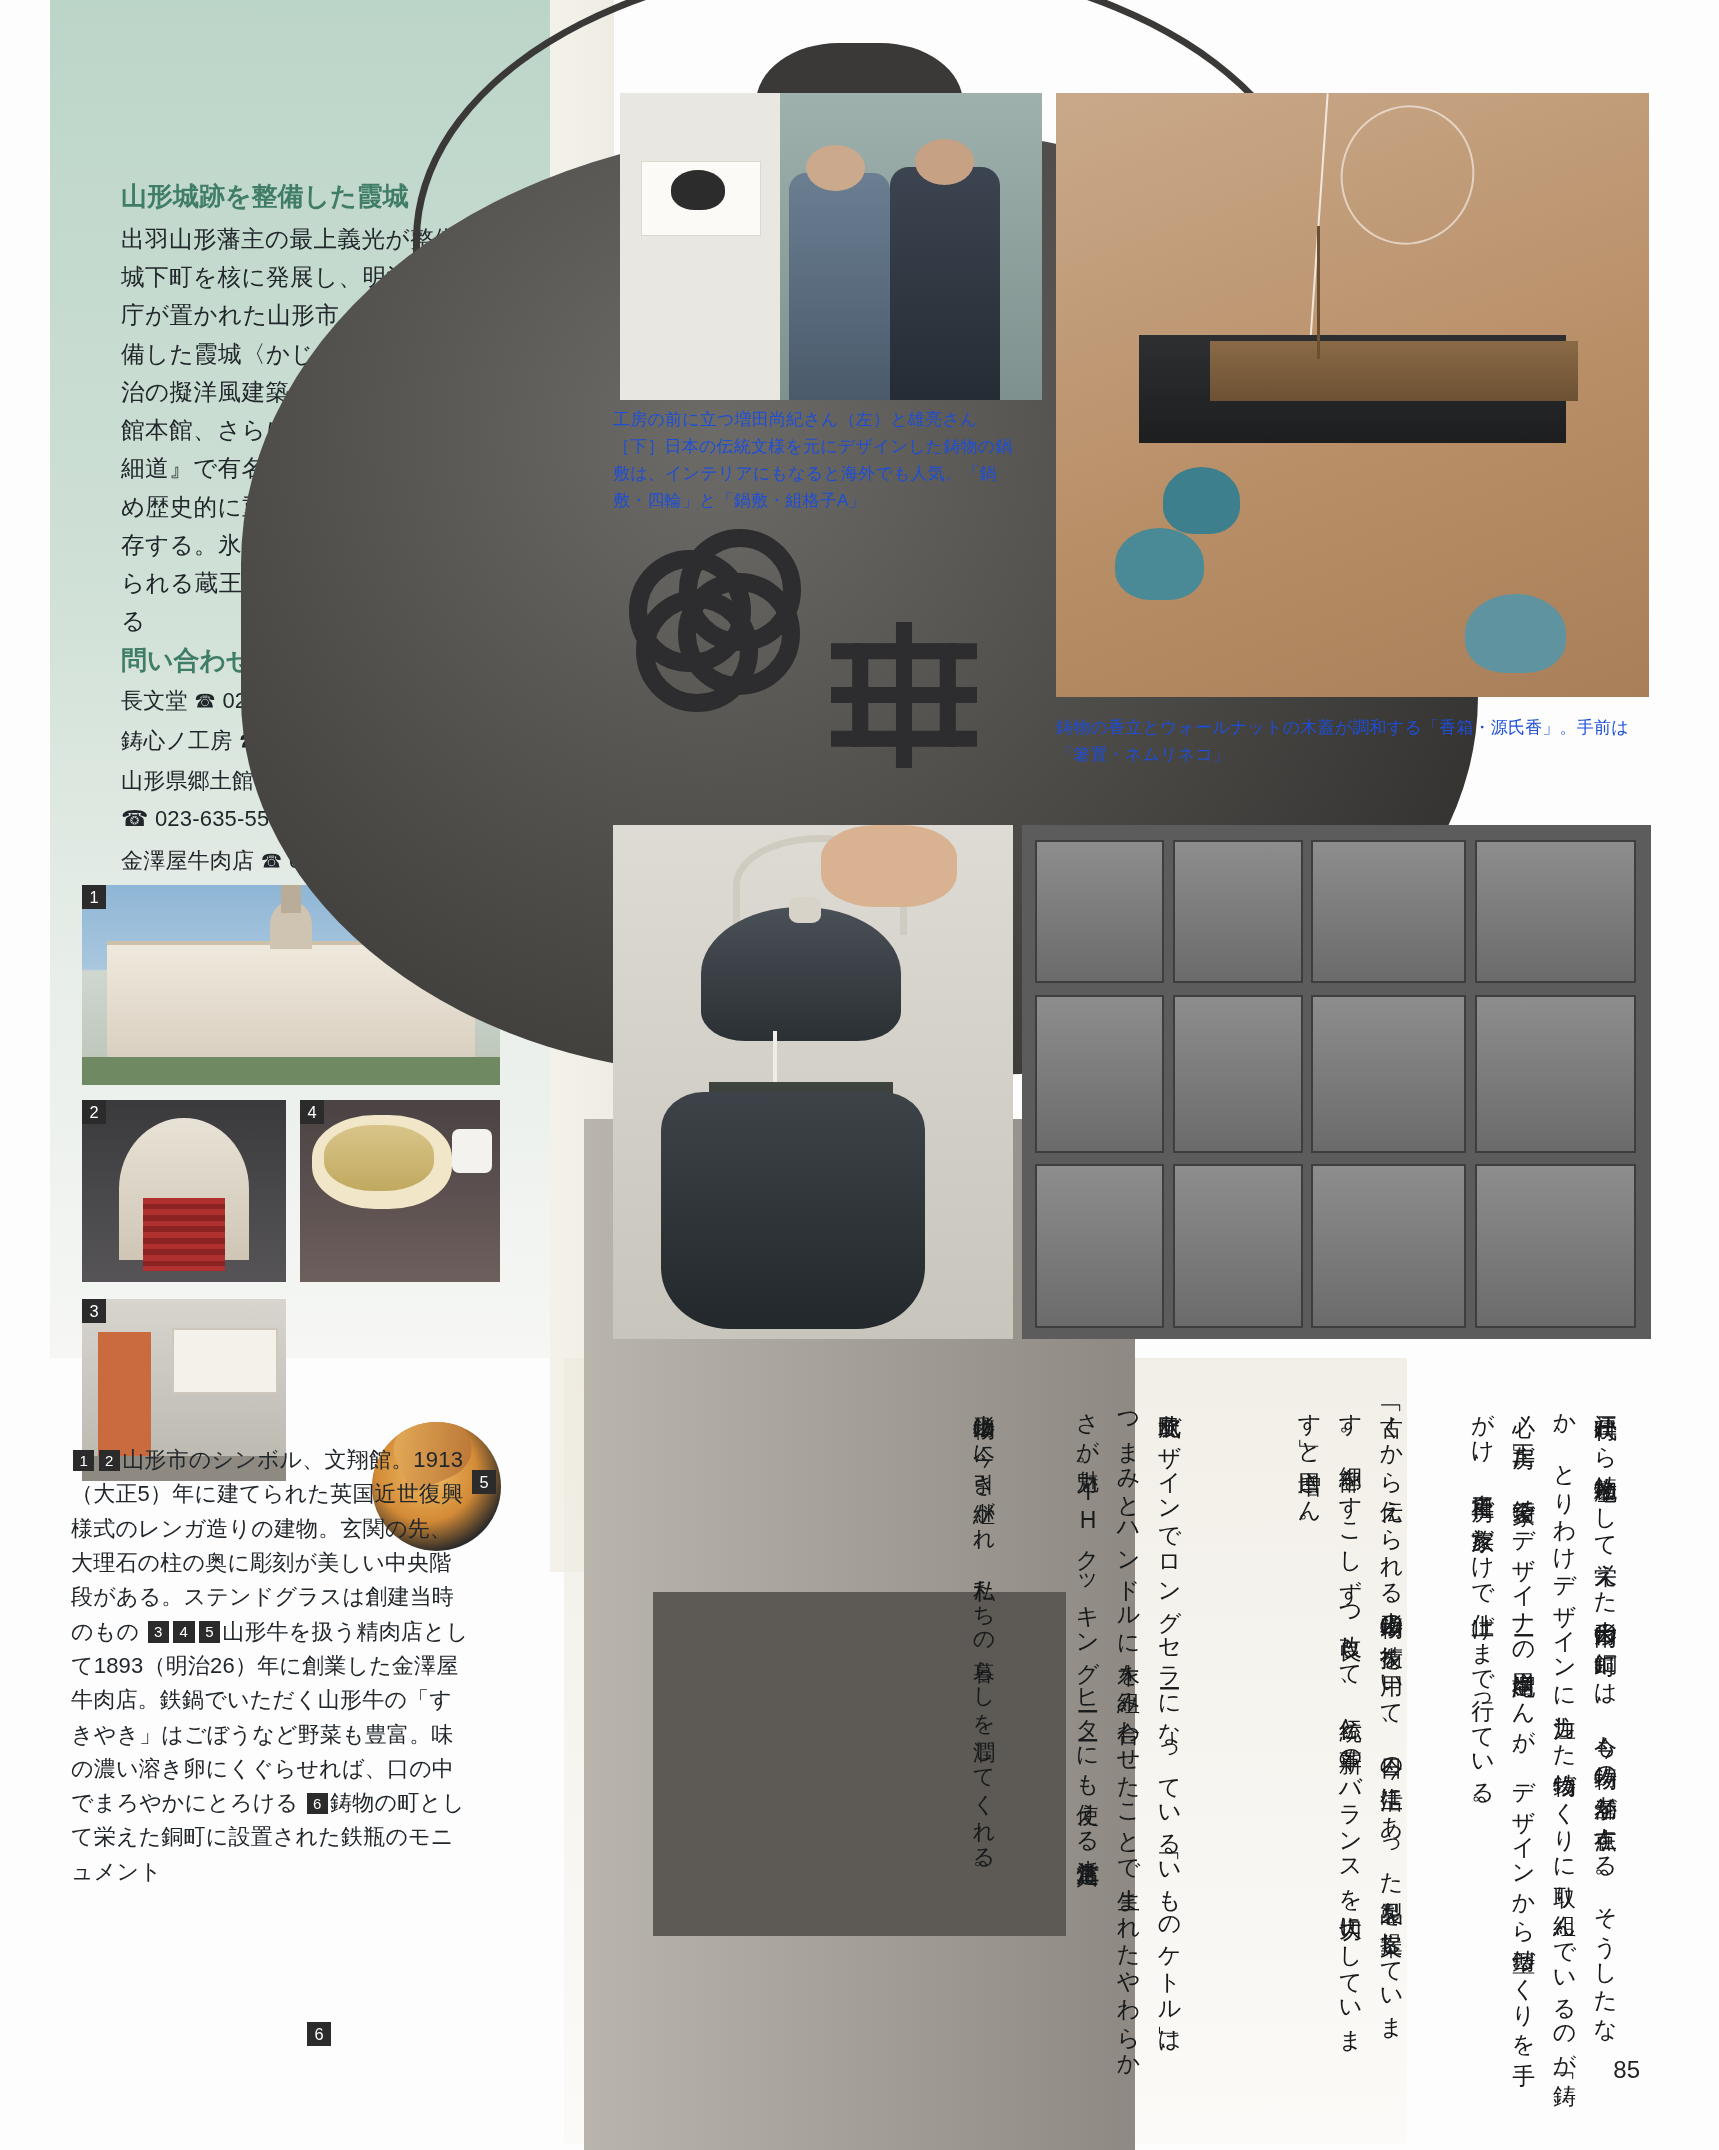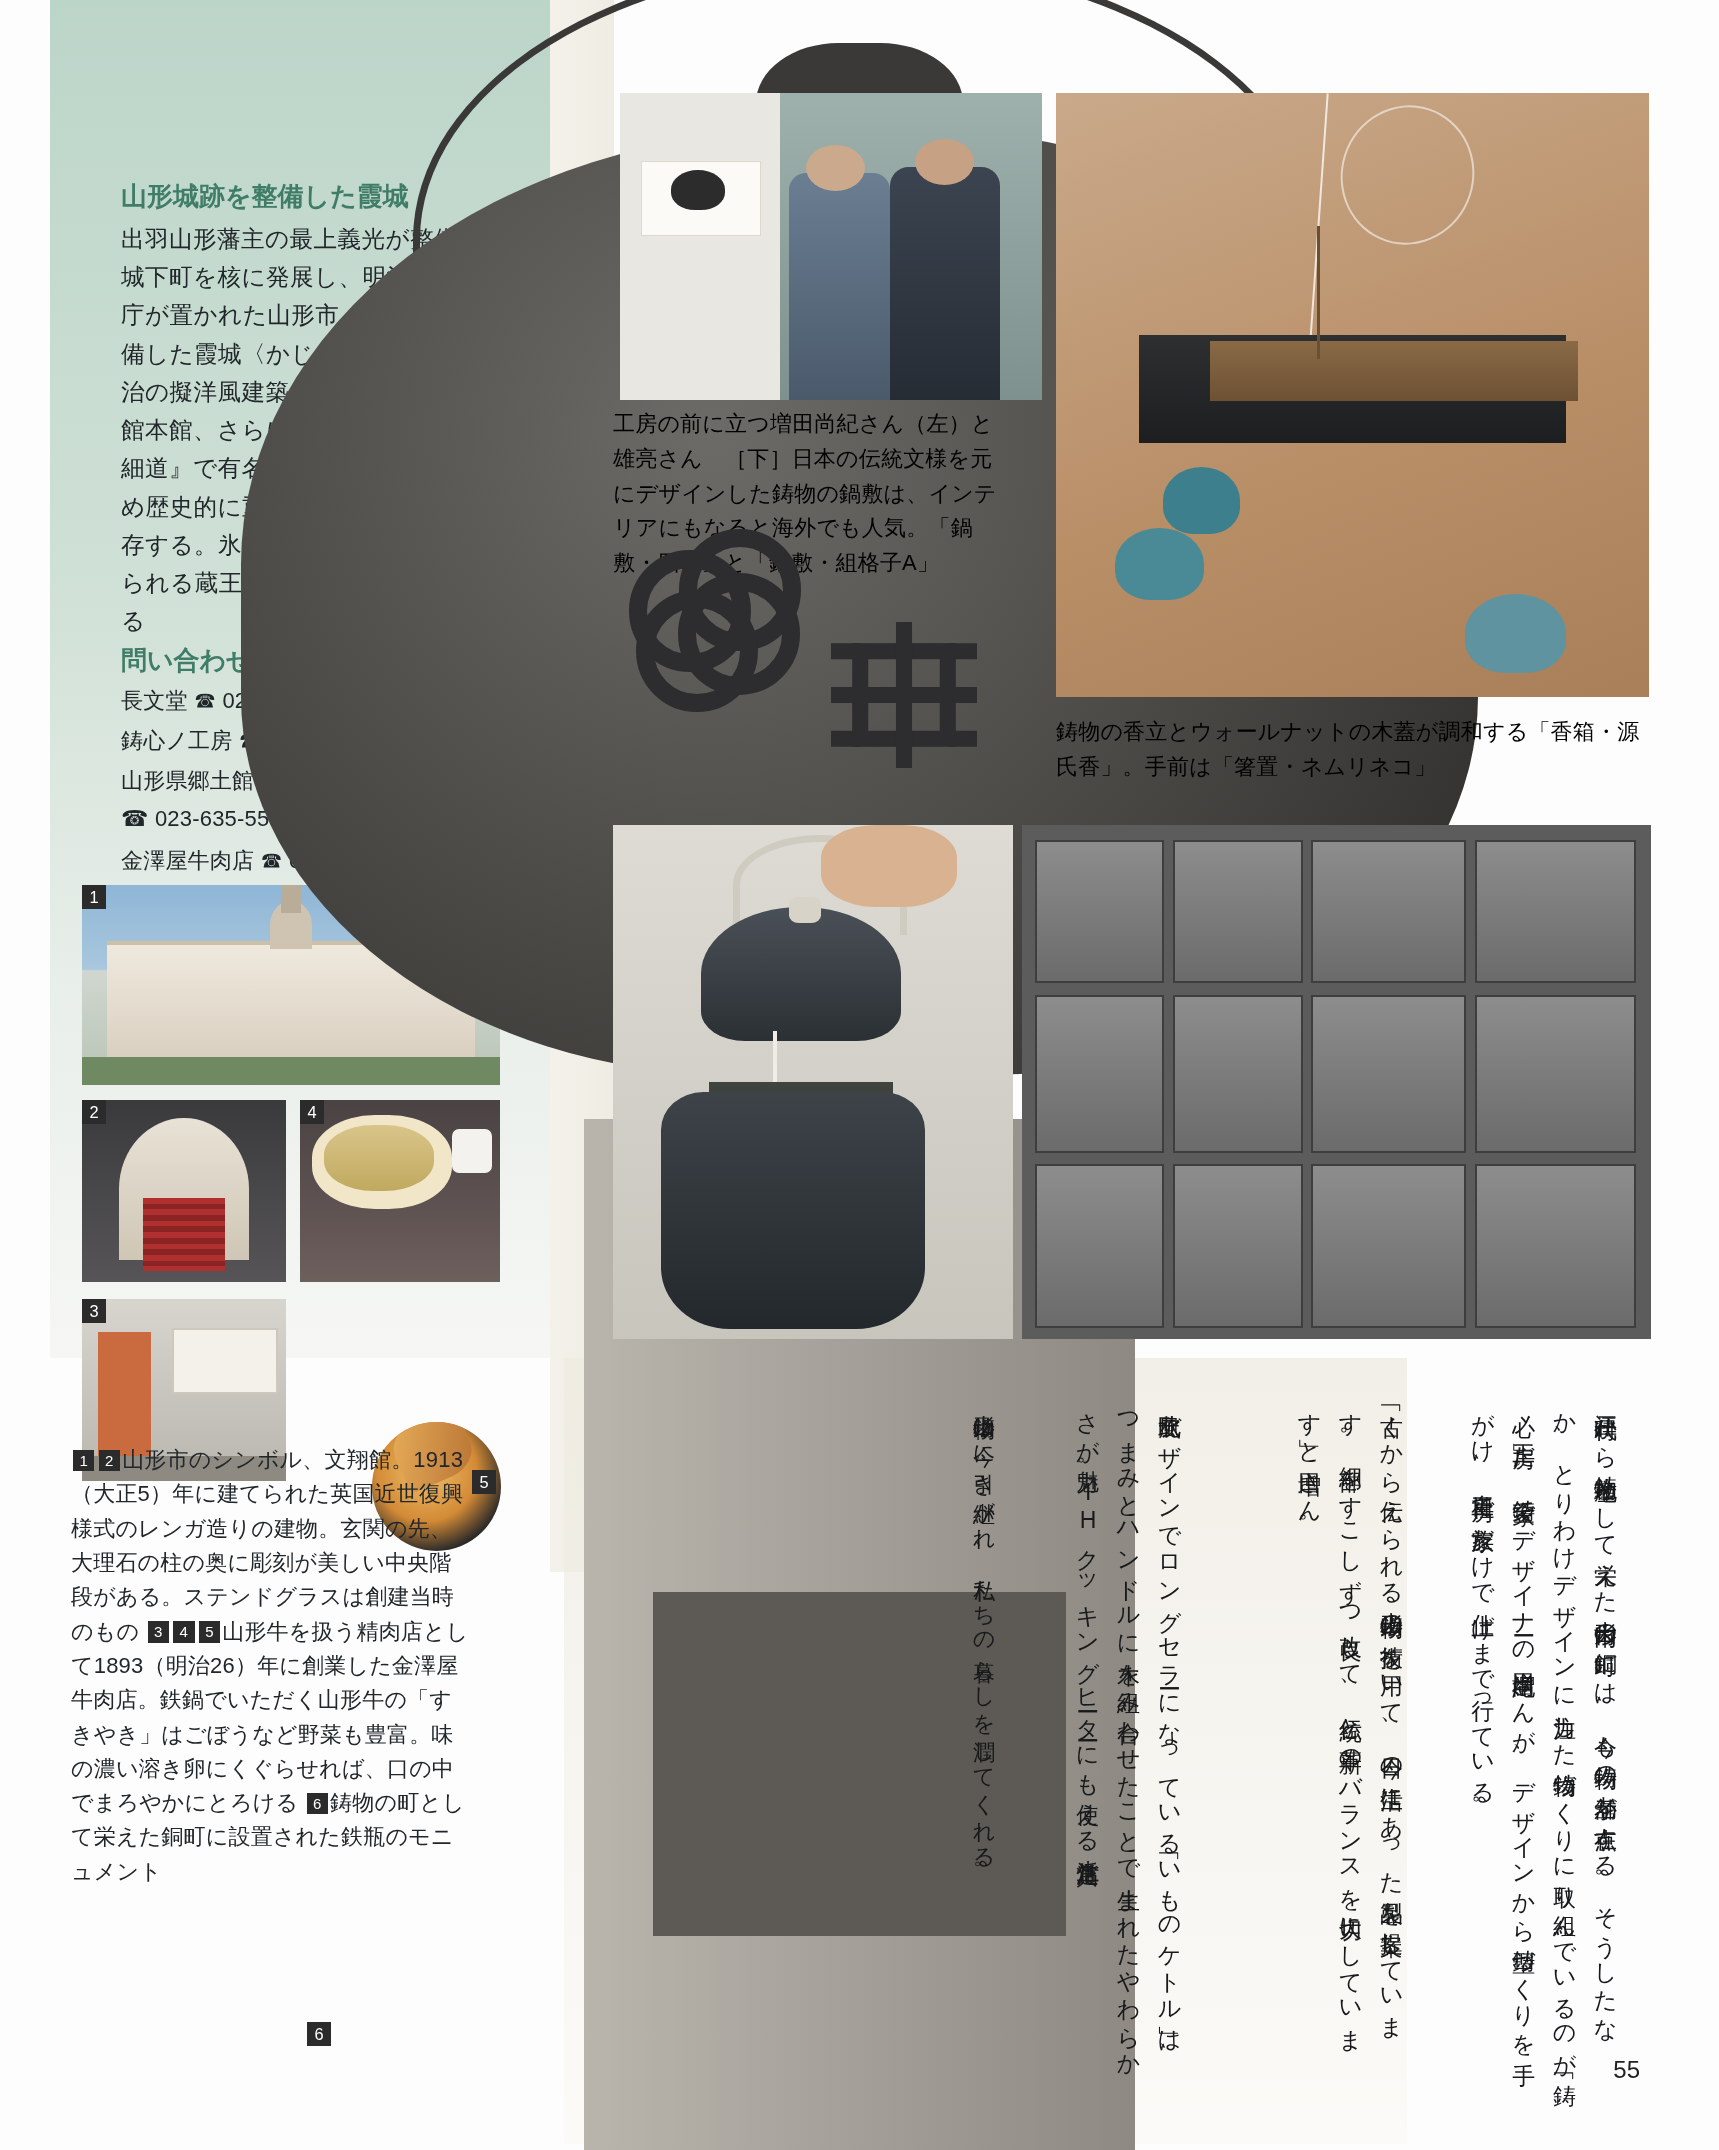--- a/index.html
+++ b/index.html
@@ -174,21 +174,21 @@
     background:linear-gradient(#3f443f,#2a2e2a);border-radius:0 0 40% 40%;}
   .pc-stream{position:absolute;left:40%;top:40%;width:3.6px;height:16%;background:#efede6;}
 
   
   .photoD{position:absolute;left:1022px;top:825px;width:629px;height:514px;
     background:#5c5c5c;}
   .pd-cell{position:absolute;background:linear-gradient(#8d8d8d,#6b6b6b);border:2.1px solid #3e3e3e;}
 
   
   .cap{
-    position:absolute;color:#000000;font-size:22px;line-height:1.58;letter-spacing:0.2px;
+    position:absolute;color:#1d4ed8;font-size:17px;line-height:1.58;letter-spacing:0.2px;
   }
 
   
   .vblock{
     position:absolute;
     writing-mode:vertical-rl;
     text-orientation:upright;
     font-size:23px;
     line-height:1.78;
     letter-spacing:1.4px;
@@ -342,15 +342,15 @@
     <div class="pd-cell" style="left:46%;top:66%;width:24%;height:31%"></div>
     <div class="pd-cell" style="left:72%;top:66%;width:25%;height:31%"></div>
   </div>
 
 
   <div class="vblock" style="right:93px;top:1397px;width:86px">江戸時代から鋳物産地として栄えた山形市内の銅町には、今も鋳物の老舗が点在する。そうしたなか、とりわけデザインに注力した鋳物づくりに取り組んでいるのが「鋳心ノ工房」だ。鋳金家でデザイナーの増田尚紀さんが、デザインから鋳型づくりを手がけ、自社工房で家族だけで仕上げまで行っている。</div>
   <div class="vblock" style="right:307px;top:1397px;width:86px">「古くから伝えられる山形鋳物の技術を用いて、今日の生活にあった製品を提案しています。細部をすこしずつ改良して、伝統と革新のバランスを大切にしています」と増田さん。</div>
   <div class="vblock" style="right:529px;top:1397px;width:86px">北欧風デザインでロングセラーになっている「いものケトル」は、つまみとハンドルに木を組み合わせたことで生まれたやわらかさが魅力。IHクッキングヒーターにも使える生活道具だ。</div>
   <div class="vblock small" style="right:715px;top:1397px;width:86px">山形鋳物は今に引き継がれ、私たちの暮らしを潤してくれる。</div>
 
-  <div class="folio">55</div>
+  <div class="folio">85</div>
 </div>
 
 
 </body></html>

